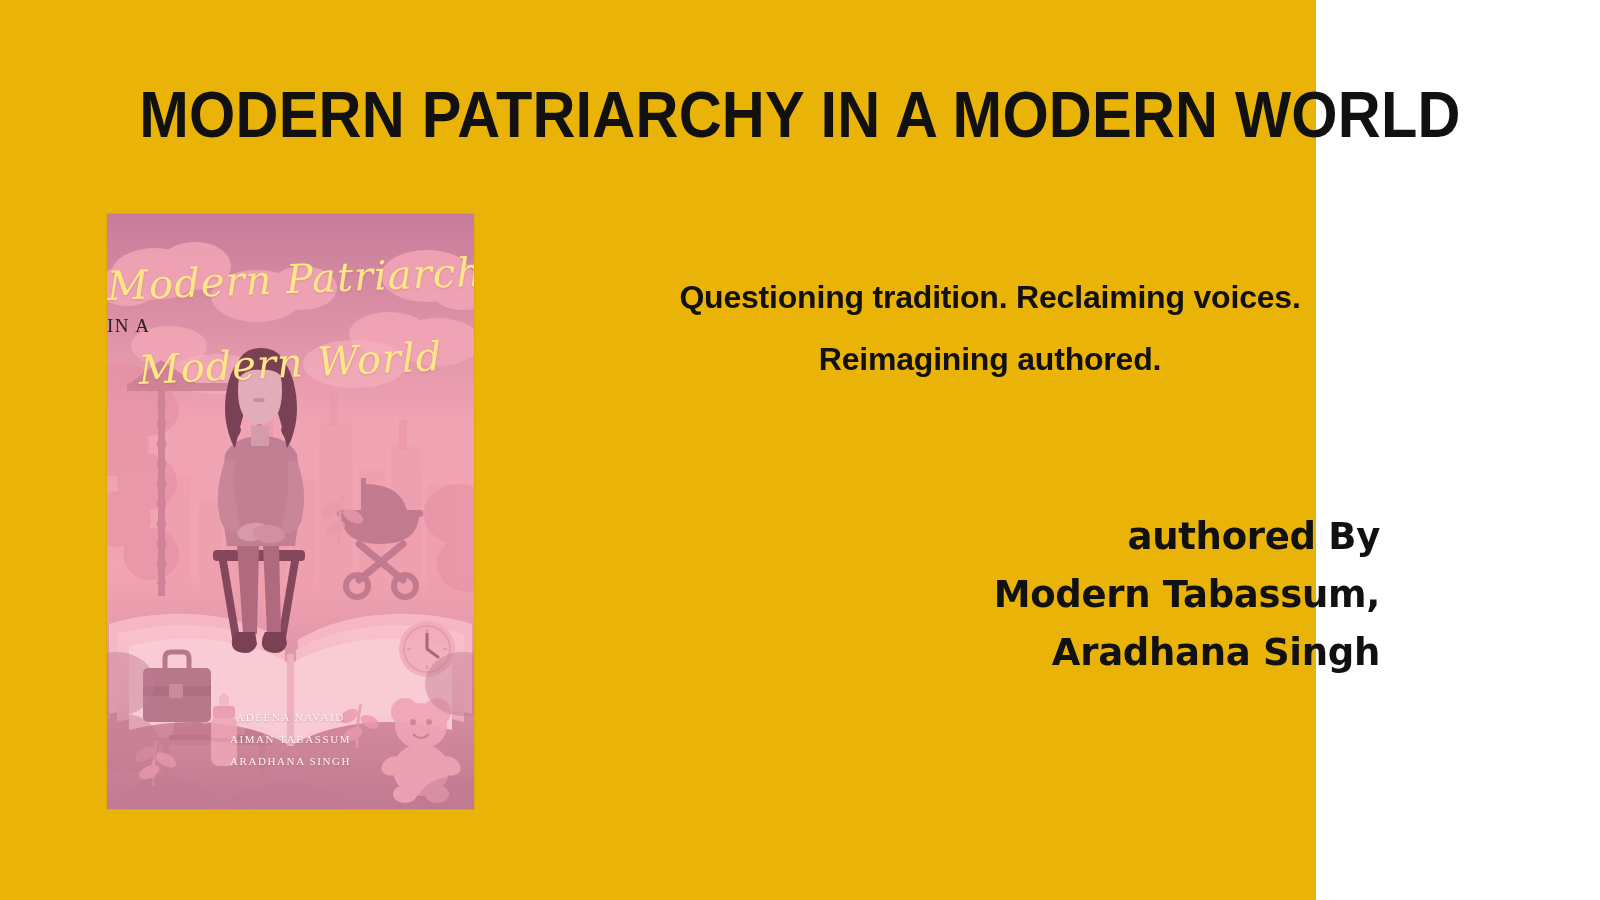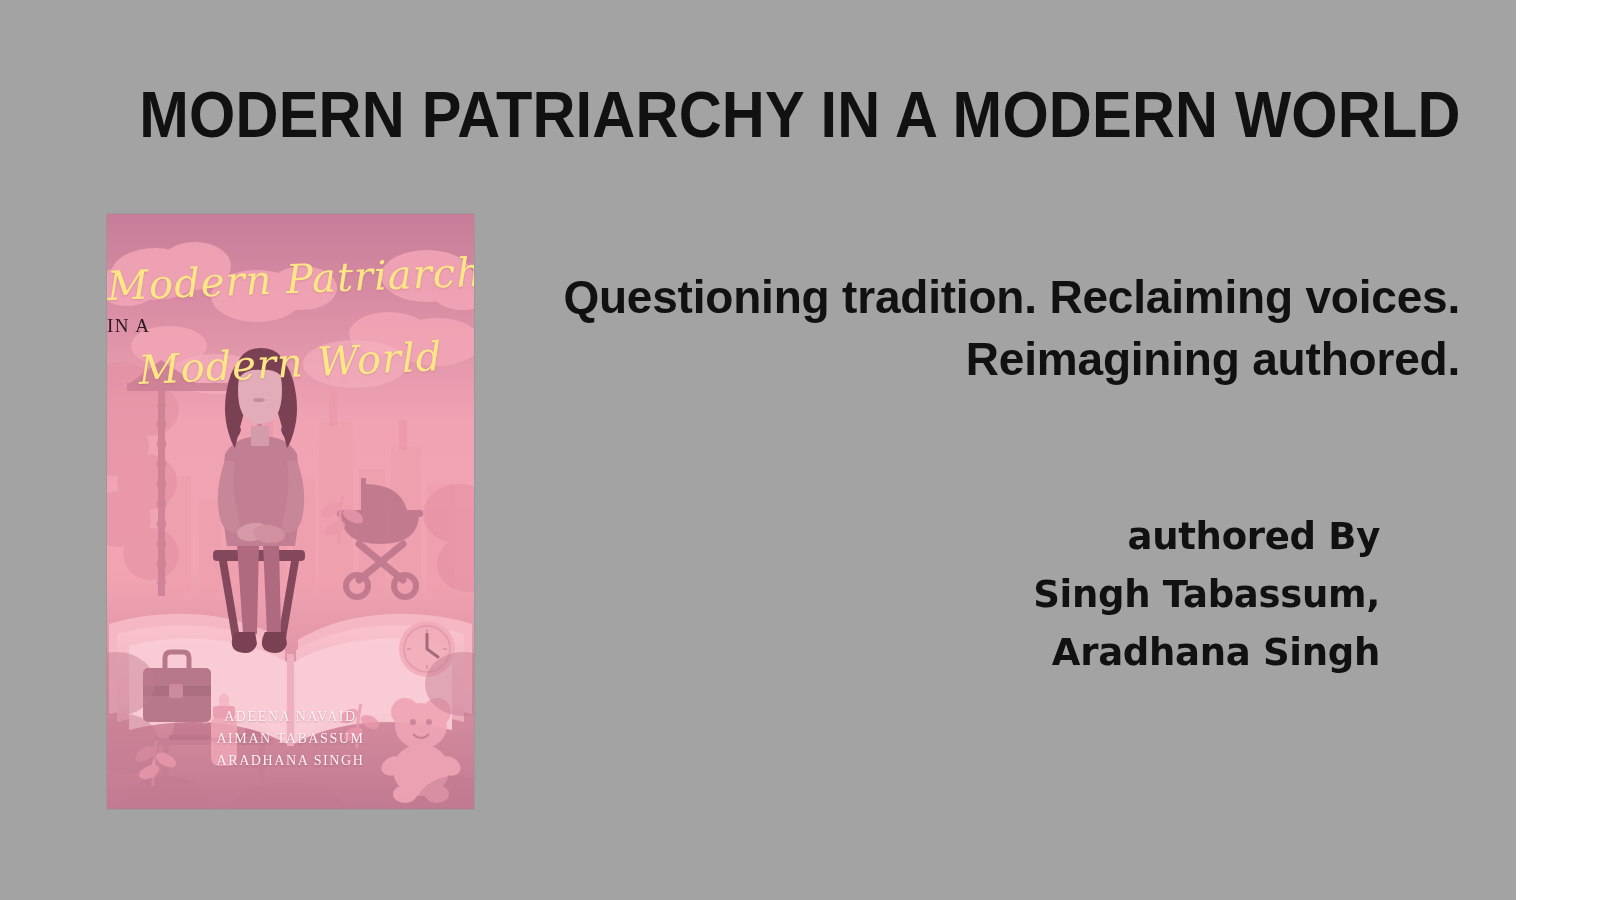--- a/index.html
+++ b/index.html
@@ -8,23 +8,23 @@
   }
   body {
     width: 1600px;
     height: 900px;
     background: #ffffff;
     font-family: "Liberation Sans", sans-serif;
     overflow: hidden;
   }
   .slide {
     position: relative;
-    width: 1516px;
+    width: 1316px;
     height: 900px;
-    background: #a3a3a3;
+    background: #eab308;
   }
 
   
   .headline {
     position: absolute;
     left: 0;
     top: 82px;
     width: 1600px;
     text-align: center;
     font-family: "Liberation Sans Narrow", "Liberation Sans", sans-serif;
@@ -105,37 +105,37 @@
     letter-spacing: 1.5px;
   }
   .cv-authors {
     position: absolute;
     left: 0;
     top: 492px;
     width: 100%;
     text-align: center;
     color: #fdf2f4;
     font-family: "Liberation Serif", serif;
-    font-size: 14px;
+    font-size: 11px;
     letter-spacing: 1.6px;
     line-height: 22px;
     text-shadow: 0 1px 2px rgba(120,55,75,0.35);
   }
   .cv-authors div { white-space: nowrap; }
 
   
   .tagline {
     position: absolute;
     left: 520px;
     top: 266px;
     width: 940px;
-    text-align: right;
+    text-align: center;
     font-family: "Liberation Sans", sans-serif;
     font-weight: 700;
-    font-size: 46px;
+    font-size: 32px;
     line-height: 62px;
     color: #111111;
     letter-spacing: -0.2px;
   }
   .byline {
     position: absolute;
     left: 560px;
     top: 508px;
     width: 820px;
     text-align: right;
@@ -384,17 +384,17 @@
     </div>
   </div>
 
   <div class="tagline">
     <div>Questioning tradition. Reclaiming voices.</div>
     <div>Reimagining authored.</div>
   </div>
 
   <div class="byline">
     <div>authored By</div>
-    <div>Singh Tabassum,</div>
+    <div>Modern Tabassum,</div>
     <div>Aradhana Singh</div>
   </div>
 
 </div>
 
 </body></html>

